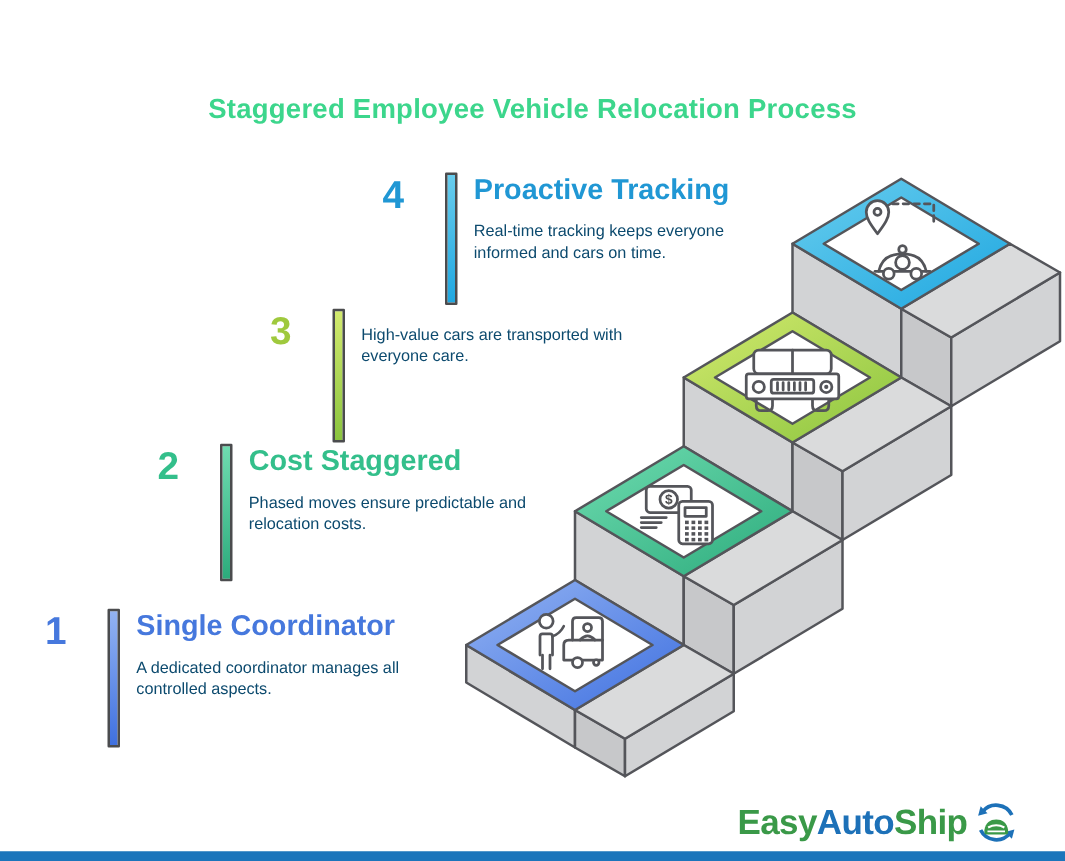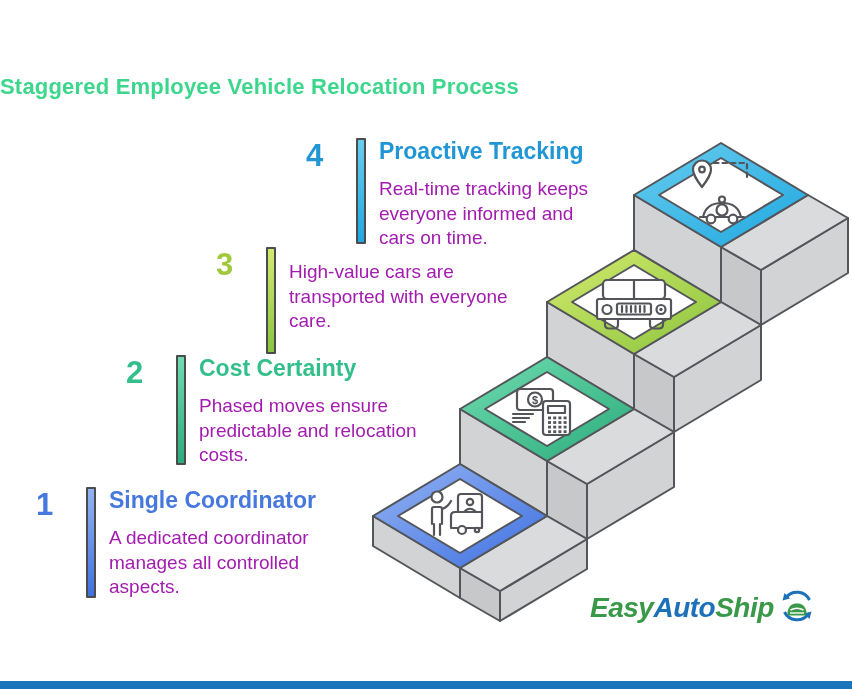--- a/index.html
+++ b/index.html
@@ -1,21 +1,21 @@
 <!DOCTYPE html>
 <html style="--title-c: #3cd68c; --gw: #d2d3d5; --gw2: #c7c8ca; --gs: #dadbdc; --ol: #54555a; --di: #ffffff; --footer-c: #1b75bb; --lg: #3a9948; --lb: #1d71b8; --s0a: #93b3f2; --s0b: #3f70e0; --s0acc: #4678dd; --s1a: #6fdcb0; --s1b: #2cab7c; --s1acc: #33bf8b; --s2a: #d3ea6e; --s2b: #8ac43e; --s2acc: #9fc93d; --s3a: #68cdee; --s3b: #1fa7e0; --s3acc: #2097d4;"><head>
 <meta charset="utf-8">
 <style>
   html,body{margin:0;padding:0;}
   body{
     width:852px;height:689px;position:relative;background:#ffffff;overflow:hidden;
     font-family:"Liberation Sans", sans-serif;
   }
   .title{
-    position:absolute;left:0;top:59px;width:852px;
+    position:absolute;left:0;top:59px;width:852px;text-align:center;
     font-size:22px;font-weight:bold;letter-spacing:.2px;color:var(--title-c);
   }
   .stairs{position:absolute;left:0;top:0;width:852px;height:689px;}
   .wall{fill:var(--gw);stroke:var(--ol);stroke-width:2;stroke-linejoin:round;}
   .wall2{fill:var(--gw2);stroke:var(--ol);stroke-width:2;stroke-linejoin:round;}
   .strip{fill:var(--gs);stroke:var(--ol);stroke-width:2;stroke-linejoin:round;}
   .din{fill:var(--di);stroke:var(--ol);stroke-width:2;stroke-linejoin:round;}
   .frame{stroke:var(--ol);stroke-width:2;stroke-linejoin:round;}
   .icon{stroke:var(--ol);stroke-width:2.2;fill:none;stroke-linecap:round;stroke-linejoin:round;}
   .icon .fillwhite{fill:#fff;}
@@ -28,22 +28,22 @@
   .num{
     position:absolute;left:0;top:2px;font-size:31px;font-weight:bold;color:var(--a);line-height:1;
   }
   .bar{
     position:absolute;left:50px;top:0;width:10px;
     background:linear-gradient(180deg,var(--g1),var(--g2));
     border:2px solid #4b4c4e;border-radius:1px;box-sizing:border-box;
   }
   .txt{position:absolute;left:73px;top:0;}
   .txt h3{margin:0;font-size:23px;font-weight:bold;color:var(--a);line-height:1.15;}
-  .txt p{margin:13px 0 0 0;font-size:19px;color:#a21caf;line-height:1.29;}
-  .logo{position:absolute;left:590px;top:588px;display:flex;align-items:flex-end;font-style:italic;}
+  .txt p{margin:13px 0 0 0;font-size:13px;color:#0c4a6e;line-height:1.29;}
+  .logo{position:absolute;left:590px;top:640px;display:flex;align-items:center;}
   .logo .wordmark{font-size:28px;font-weight:bold;letter-spacing:-.5px;white-space:nowrap;}
   .logo .g{color:var(--lg);}
   .logo .b{color:var(--lb);}
   .logo svg{margin-left:5px;display:block;}
   .footer-bar{position:absolute;left:0;bottom:0;width:852px;height:8px;background:var(--footer-c);}
 </style>
 </head>
 <body>
 
 <h1 class="title">Staggered Employee Vehicle Relocation Process</h1>
@@ -180,21 +180,21 @@
   <div class="bar" style="height:107px;"></div>
   <div class="txt" style="width:232px;">
     <p>High-value cars are transported with everyone care.</p>
   </div>
 </div>
 
 <div class="step" data-step="1" style="left:126px;top:355px;">
   <div class="num">2</div>
   <div class="bar" style="height:110px;"></div>
   <div class="txt" style="width:243px;">
-    <h3>Cost Certainty</h3>
+    <h3>Cost Staggered</h3>
     <p>Phased moves ensure predictable and relocation costs.</p>
   </div>
 </div>
 
 <div class="step" data-step="0" style="left:36px;top:487px;">
   <div class="num">1</div>
   <div class="bar" style="height:111px;"></div>
   <div class="txt" style="width:235px;">
     <h3>Single Coordinator</h3>
     <p>A dedicated coordinator manages all controlled aspects.</p>

